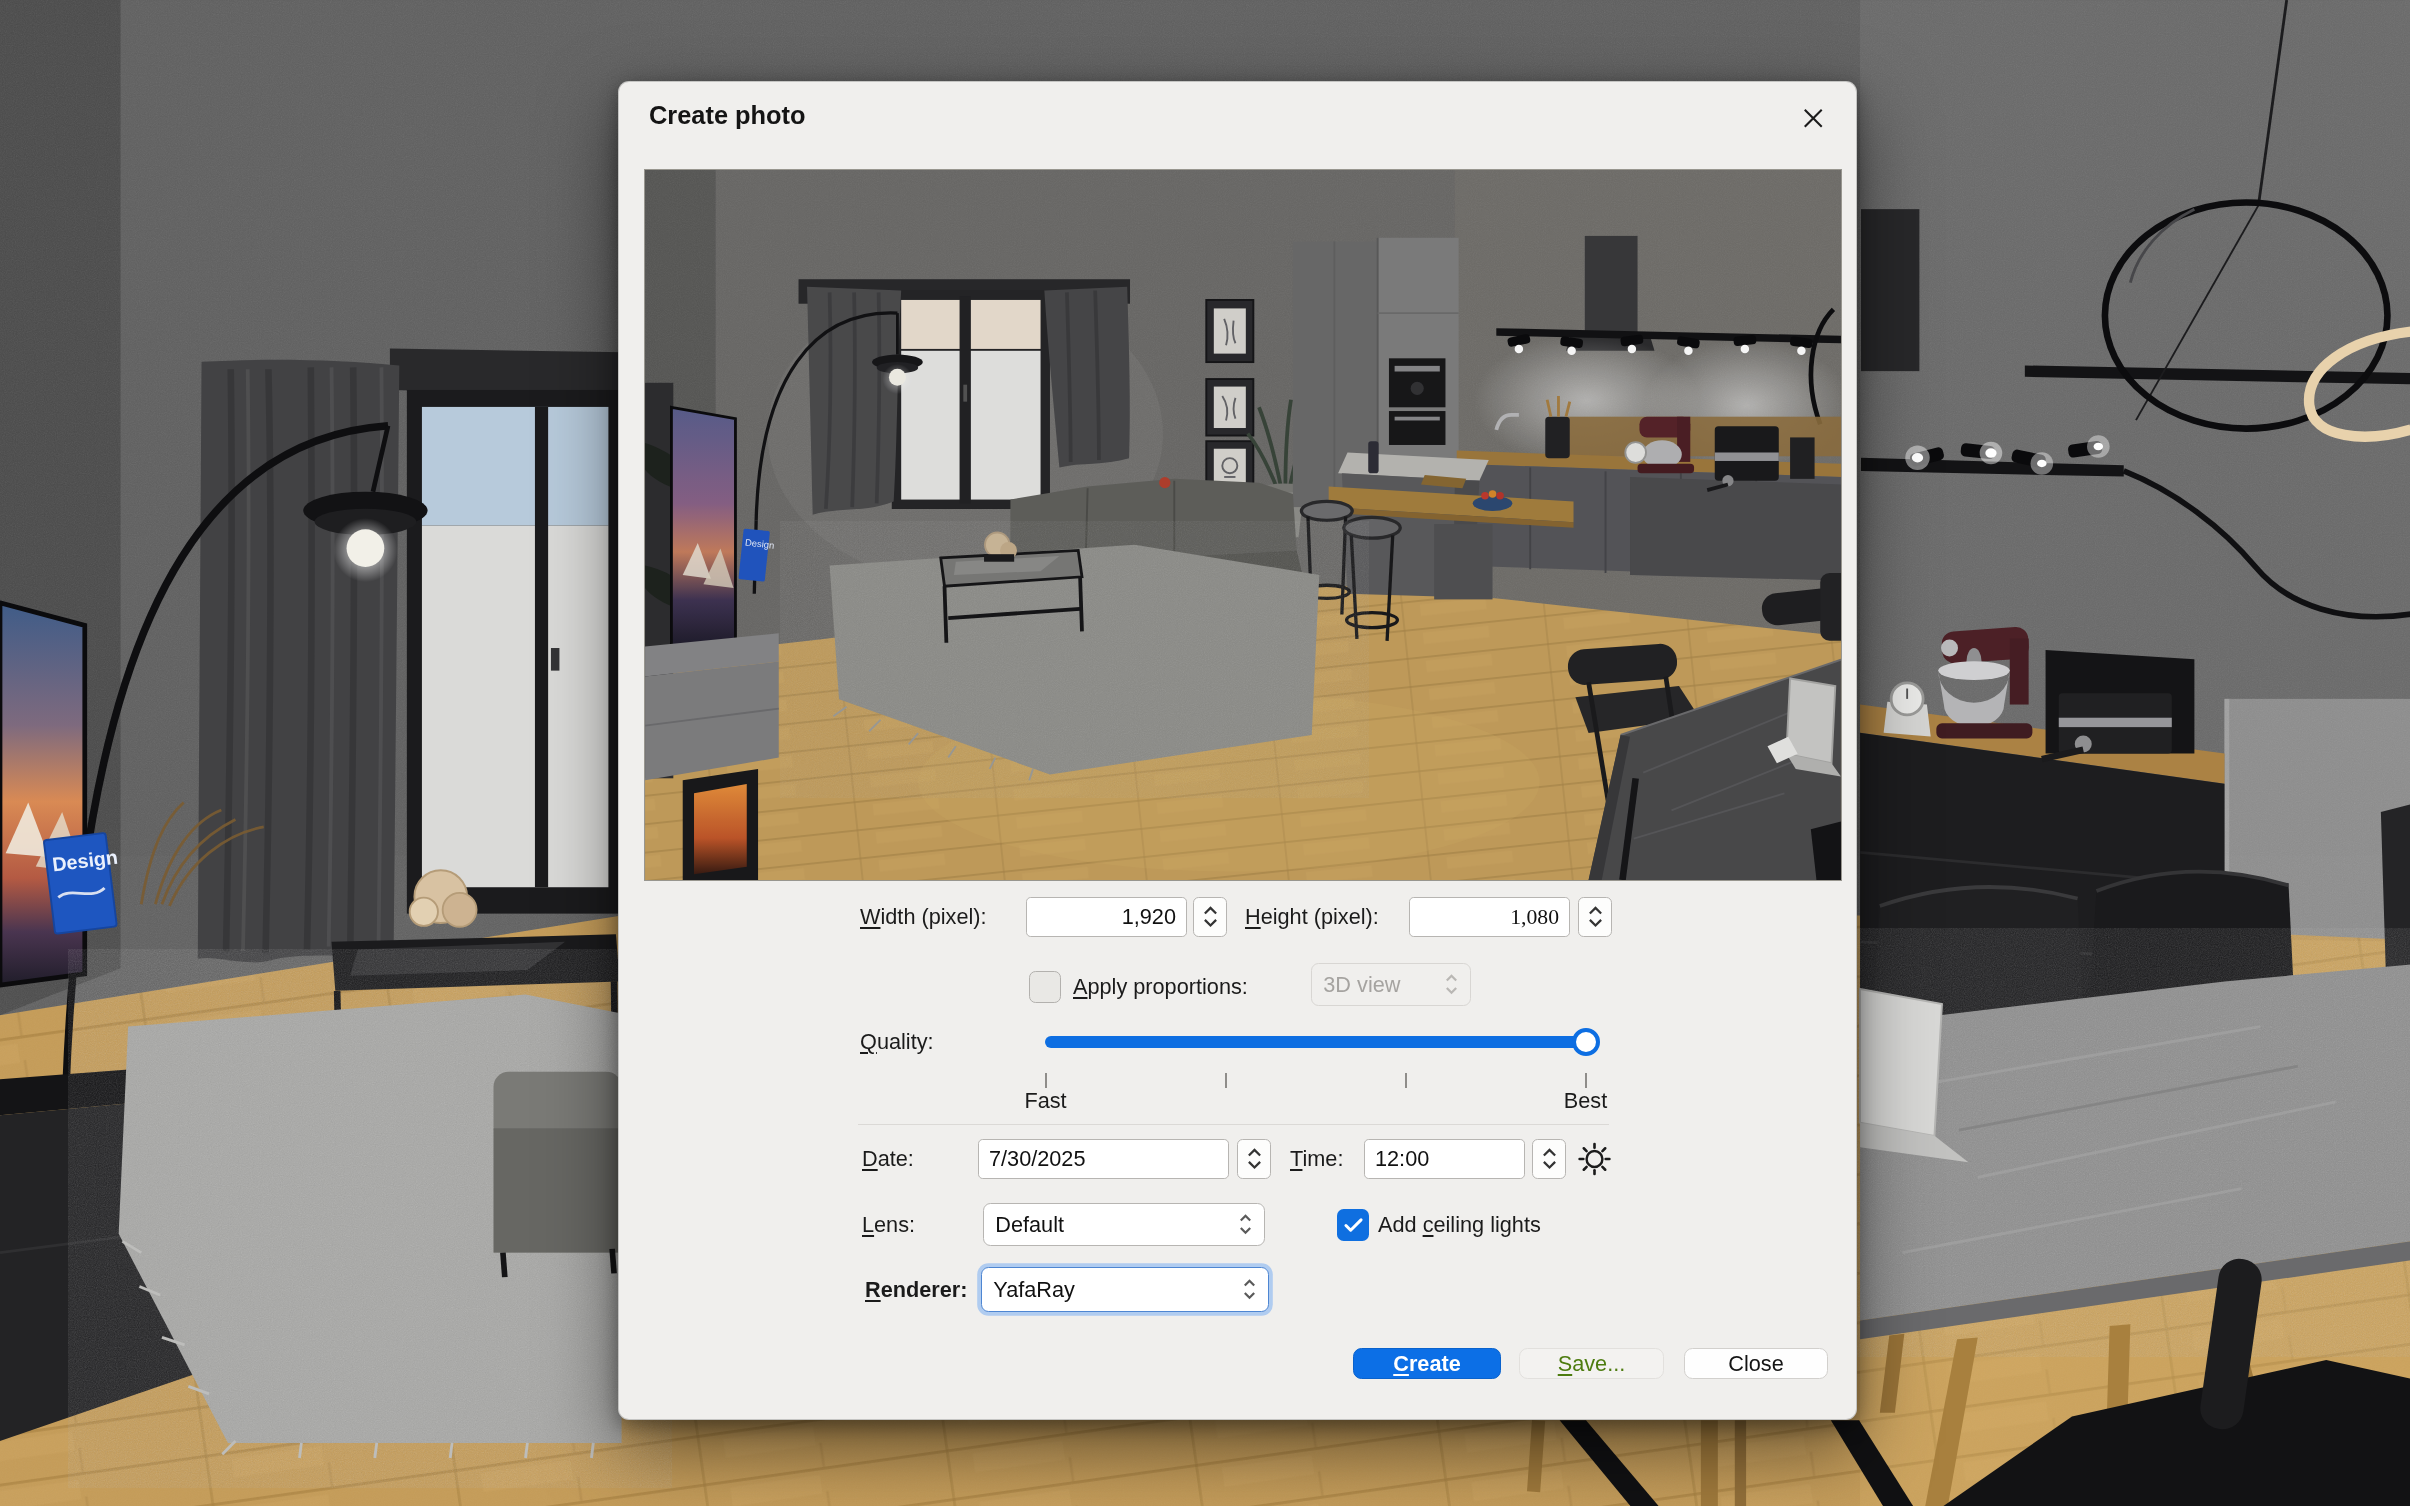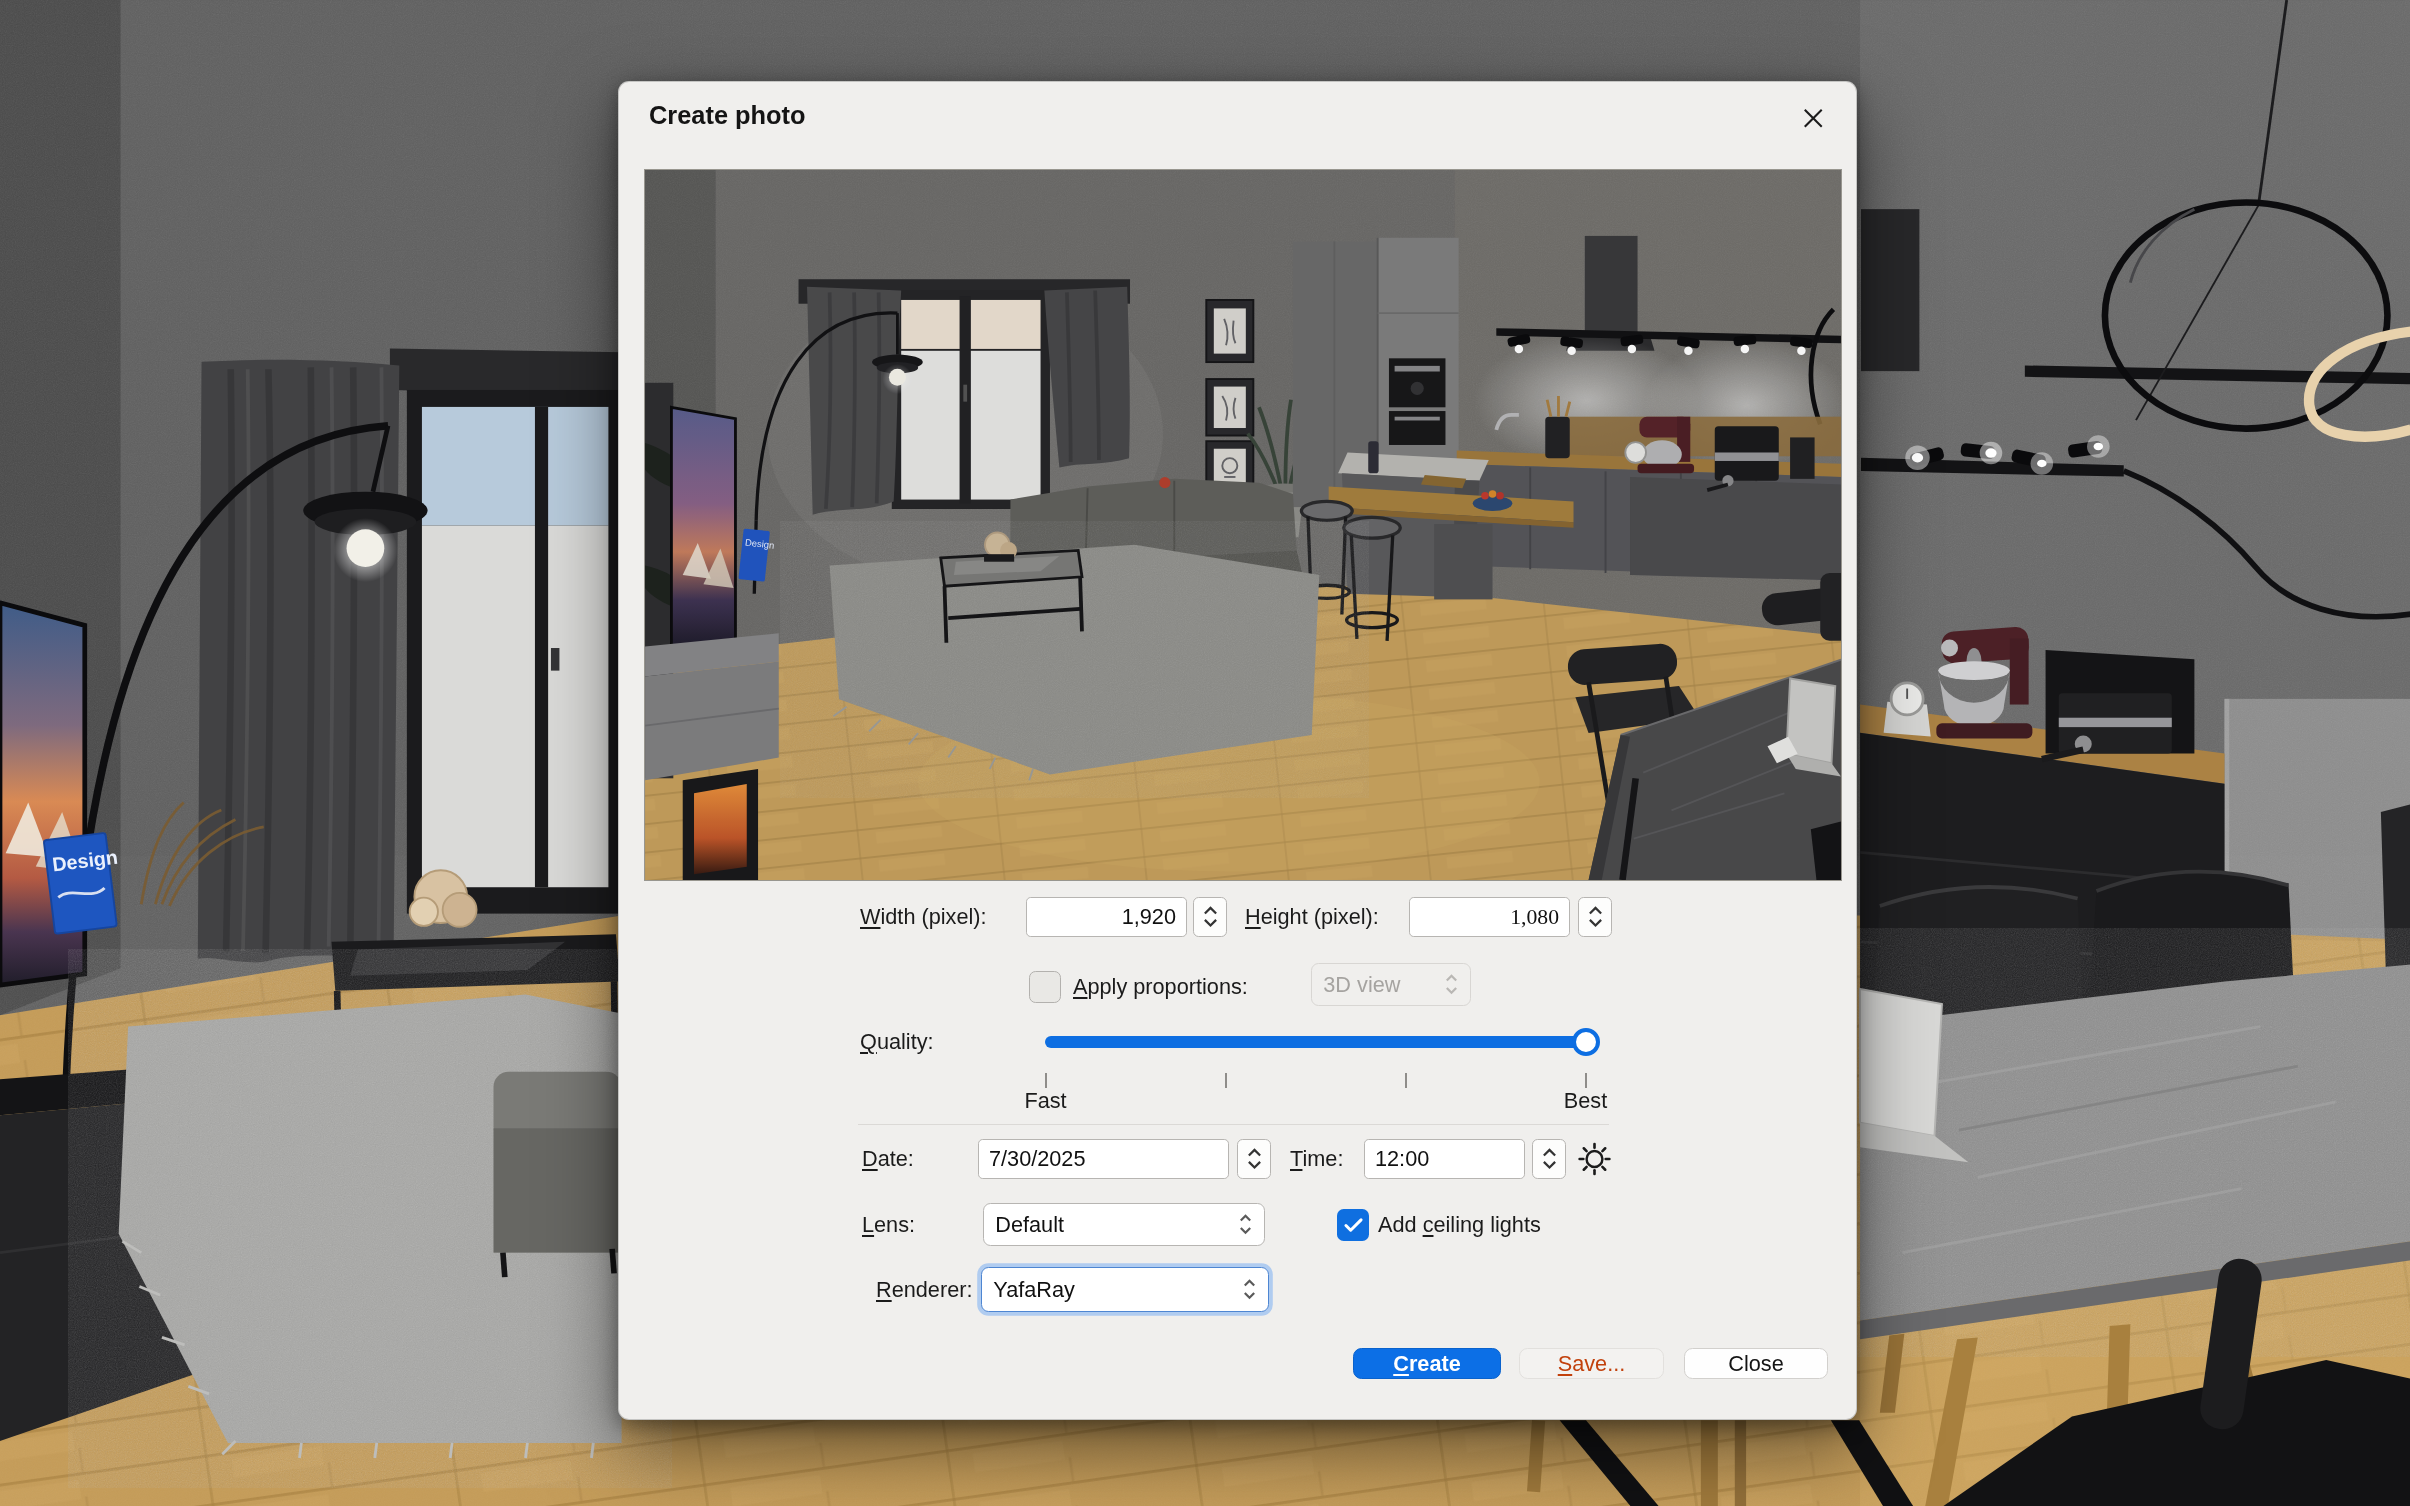--- a/index.html
+++ b/index.html
@@ -32,21 +32,21 @@
   .cb{position:absolute;width:32px;height:32px;border-radius:6.6px;box-sizing:border-box;cursor:pointer;}
   .cb.off{background:#e9e8e5;border:0.9px solid #b3b1ae;}
   .cb.on{background:#0f6fe0;display:flex;align-items:center;justify-content:center;}
   .slider-track{position:absolute;height:12.2px;border-radius:6.6px;background:#0d6ee2;}
   .slider-thumb{position:absolute;width:28px;height:28px;border-radius:50%;background:#fff;border:4.7px solid #0d6ee2;box-sizing:border-box;cursor:pointer;}
   .tick{position:absolute;width:1.9px;height:15px;background:#8f8d8a;}
   .tick-lbl{position:absolute;width:75px;text-align:center;font-size:21.7px;color:#1b1b1b;}
   .sep{position:absolute;height:0.9px;background:#dbd9d6;}
   .btn{position:absolute;height:31px;border-radius:8.5px;font-size:21.7px;display:flex;align-items:center;justify-content:center;box-sizing:border-box;cursor:pointer;}
   .btn.primary{background:#0c6fe6;color:#fff;font-weight:700;border:0.9px solid #0a62cc;}
-  .btn.disabled{background:#f3f2f0;color:#c2410c;border:0.9px solid #e2e0dd;cursor:default;}
+  .btn.disabled{background:#f3f2f0;color:#4d7c0f;border:0.9px solid #e2e0dd;cursor:default;}
   .btn.normal{background:#fefefe;color:#141414;border:0.9px solid #d2d0cd;}
   .sun{position:absolute;}
 </style>
 </head>
 <body>
 
 <div class="stage">
 
   <div class="scene">
   <svg width="2411" height="1507" viewBox="0 0 2560 1600">
@@ -669,21 +669,21 @@
           <polyline points="3,17 8,22 13,17" fill="none" stroke="#5a5a5a" stroke-width="2.4"></polyline>
         </svg>
     </div>
     <div class="cb on" style="left:718px;top:1127px;">
       <svg width="21" height="17" viewBox="0 0 22 18">
           <polyline points="3,9 8,14 19,3" fill="none" stroke="#fff" stroke-width="3.2" stroke-linecap="round" stroke-linejoin="round"></polyline>
         </svg>
     </div>
     <div class="lbl" style="left:759px;top:1121px;line-height:43px;"><span>Add </span><span class="mn">c</span><span>eiling lights</span></div>
 
-    <div class="lbl" style="left:257px;top:1185px;line-height:45px;"><span class="mn">R</span><span>enderer:</span></div>
+    <div class="lbl" style="left:246px;top:1185px;line-height:45px;font-weight:bold;"><span class="mn">R</span><span>enderer:</span></div>
     <div class="dd focused" style="left:362px;top:1185px;width:288px;height:45px;">
       <span class="ddtext">YafaRay</span>
       <svg width="15" height="24.5" viewBox="0 0 16 26">
           <polyline points="3,9 8,4 13,9" fill="none" stroke="#5a5a5a" stroke-width="2.4"></polyline>
           <polyline points="3,17 8,22 13,17" fill="none" stroke="#5a5a5a" stroke-width="2.4"></polyline>
         </svg>
     </div>
 
     <div class="btn primary" style="left:734px;top:1266px;width:148px;">
         <span><span class="mn">C</span><span>reate</span></span>

